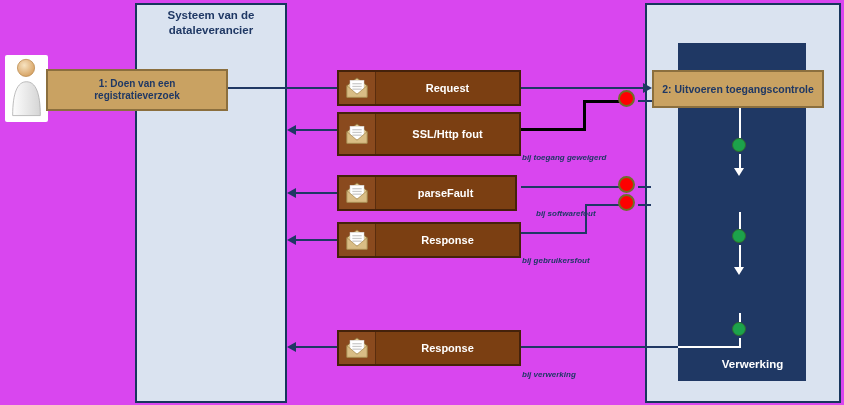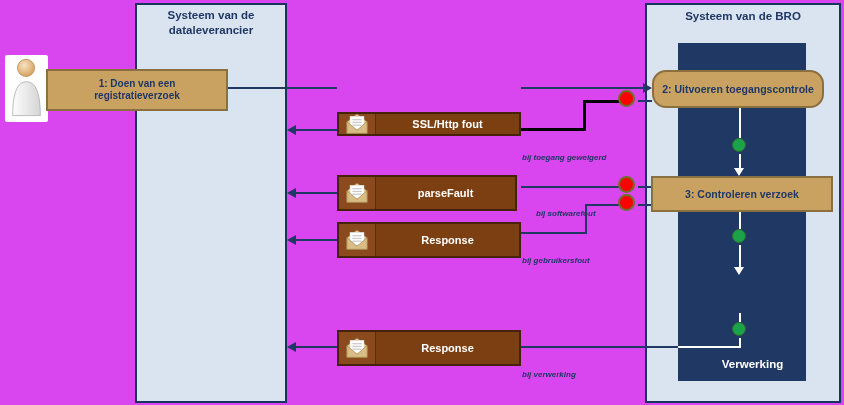--- a/index.html
+++ b/index.html
@@ -47,21 +47,20 @@
 </head>
 <body>
 
 <div id="canvas">
 
   <div class="abs panel" style="left:135px;top:3px;width:152px;height:400px;"></div>
   <div class="abs panel" style="left:645px;top:3px;width:196px;height:400px;"></div>
   <div class="abs band" style="left:678px;top:43px;width:128px;height:338px;"></div>
 
   <div class="abs panel-title" style="left:137px;top:8px;width:148px;">Systeem van de dataleverancier</div>
-  <div class="abs panel-title" style="left:647px;top:9px;width:192px;">Systeem van de BRO</div>
   <div class="abs band-label" style="left:678px;top:358px;width:128px;padding-left:21px;">Verwerking</div>
 
   <div class="abs actor-box" style="left:5px;top:55px;">
     <span>
       <svg width="41" height="65" viewBox="0 0 43 67">
         <defs>
           <radialGradient id="hg" cx="40%" cy="35%" r="75%">
             <stop offset="0%" stop-color="#F7E3C1"></stop>
               <stop offset="100%" stop-color="#D29A56"></stop>
           </radialGradient>
@@ -107,25 +106,37 @@
   <div class="abs lv-w" style="left:739px;top:245px;height:22px;"></div>
   <div class="abs arr-d-w" style="left:734px;top:267px;"></div>
   <div class="abs lv-w" style="left:739px;top:313px;height:9px;"></div>
   <div class="abs lv-w" style="left:739px;top:338px;height:10px;"></div>
   <div class="abs lh-w" style="left:678px;top:346px;width:63px;"></div>
   <div class="abs lh" style="left:521px;top:346px;width:157px;"></div>
   <div class="abs lh" style="left:294px;top:346px;width:43px;"></div>
   <div class="abs arr-l" style="left:287px;top:342px;"></div>
 
   <div class="abs step wrap" style="left:46px;top:69px;width:182px;height:42px;">1: Doen van een registratieverzoek</div>
-  <div class="abs step" style="left:652px;top:70px;width:172px;height:38px;border-radius:14px;">2: Uitvoeren toegangscontrole</div>
-  <div class="abs step" style="left:651px;top:176px;width:182px;height:36px;">3: Controleren verzoek</div>
-
-
-  <div class="abs msg" style="left:337px;top:112px;width:184px;height:24px;">
+  <div class="abs step" style="left:652px;top:70px;width:172px;height:38px;">2: Uitvoeren toegangscontrole</div>
+
+  <div class="abs msg" style="left:337px;top:70px;width:184px;height:36px;">
+    <div class="icon-cell">
+      <svg width="28" height="28" viewBox="0 0 36 36">
+        <polygon points="5,15 18,5 31,15 31,30 5,30" fill="#E3C98F" stroke="#8A6D3B" stroke-width="1"></polygon>
+        <rect x="9" y="8" width="18" height="17" fill="#ffffff" stroke="#CFCFCF" stroke-width="0.6"></rect>
+        <line x1="12" y1="12.5" x2="24" y2="12.5" stroke="#C9C9C9" stroke-width="1.6"></line>
+        <line x1="12" y1="16" x2="24" y2="16" stroke="#C9C9C9" stroke-width="1.6"></line>
+        <line x1="12" y1="19.5" x2="24" y2="19.5" stroke="#C9C9C9" stroke-width="1.6"></line>
+        <polygon points="5,15 18,26 31,15 31,30 5,30" fill="#D9BD85" stroke="#A8894E" stroke-width="1"></polygon>
+      </svg>
+    </div>
+    <div class="label-cell">Request</div>
+  </div>
+
+  <div class="abs msg" style="left:337px;top:112px;width:184px;height:44px;">
     <div class="icon-cell">
       <svg width="28" height="28" viewBox="0 0 36 36">
         <polygon points="5,15 18,5 31,15 31,30 5,30" fill="#E3C98F" stroke="#8A6D3B" stroke-width="1"></polygon>
         <rect x="9" y="8" width="18" height="17" fill="#ffffff" stroke="#CFCFCF" stroke-width="0.6"></rect>
         <line x1="12" y1="12.5" x2="24" y2="12.5" stroke="#C9C9C9" stroke-width="1.6"></line>
         <line x1="12" y1="16" x2="24" y2="16" stroke="#C9C9C9" stroke-width="1.6"></line>
         <line x1="12" y1="19.5" x2="24" y2="19.5" stroke="#C9C9C9" stroke-width="1.6"></line>
         <polygon points="5,15 18,26 31,15 31,30 5,30" fill="#D9BD85" stroke="#A8894E" stroke-width="1"></polygon>
       </svg>
     </div>

